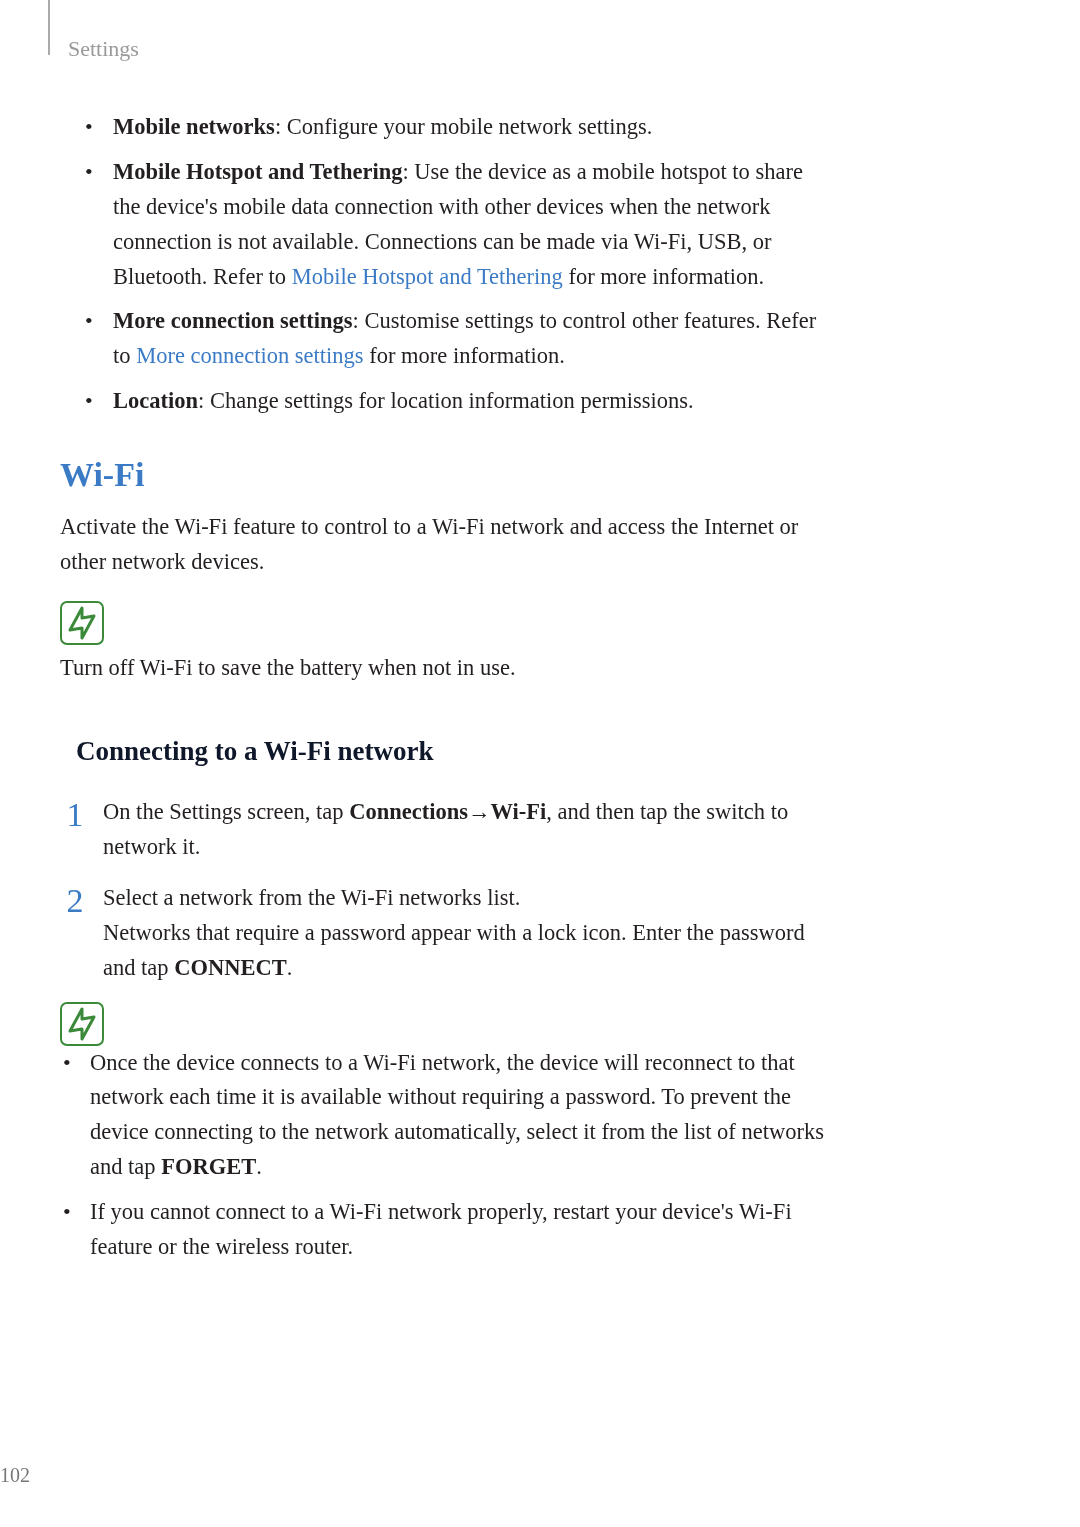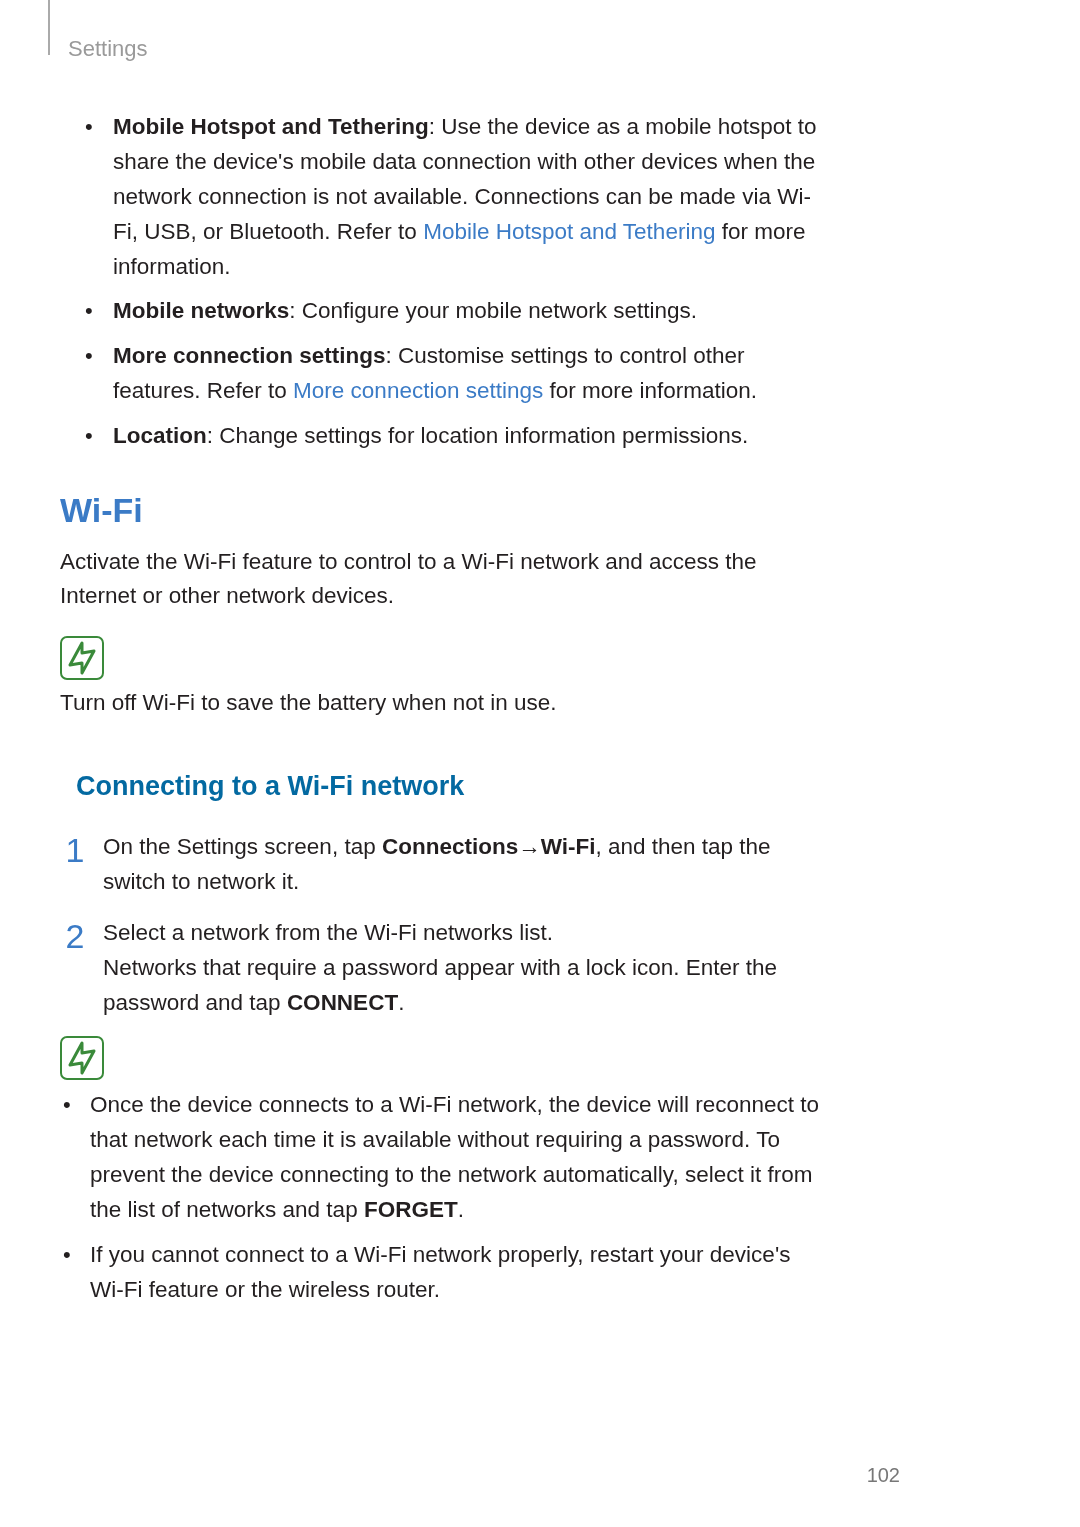--- a/index.html
+++ b/index.html
@@ -9,20 +9,21 @@
     font-family: "Segoe UI", "Helvetica Neue", Arial, sans-serif;
     color: #231f20;
     width: 1080px;
   }
   .page {
     width: 884px;
     min-height: 1527px;
     box-sizing: border-box;
     position: relative;
     padding: 18px 60px 40px 60px;
+    font-family: Liberation Serif, serif;
   }
   .header {
     position: relative;
     height: 50px;
     margin-bottom: 42px;
   }
   .header .vline {
     position: absolute;
     left: -12px;
     top: -18px;
@@ -63,21 +64,21 @@
   }
   .bold { font-weight: 700; }
   .link { color: #3b7bc6; }
   .h2 {
     color: #3b7bc6;
     font-size: 34px;
     font-weight: 700;
     margin: 28px 0 8px 0;
   }
   .h3 {
-    color: #0369a1;
+    color: #0f172a;
     font-size: 27px;
     font-weight: 700;
     margin: 45px 0 22px 16px;
   }
   .para {
     margin: 6px 0 22px 0;
   }
   .note-row {
     display: flex;
     align-items: flex-start;
@@ -127,60 +128,59 @@
   }
   ul.sub-bullets {
     list-style: none;
     padding: 0;
     margin: 0;
   }
   ul.sub-bullets > li {
     position: relative;
     padding-left: 30px;
     margin-bottom: 10px;
-    margin-top: 8px;
   }
   ul.sub-bullets > li::before {
     content: "• ";
     position: absolute;
     left: 3px;
     top: 0;
     font-size: 22px;
     line-height: 1.55;
   }
   .arrow { display: inline-block; }
   .content-area { padding-left: 0; }
   .footer-pagenum {
     position: absolute;
     bottom: 40px;
-    left: 16px;
+    left: 0;
     width: 100%;
-    text-align: right;
+    text-align: left;
     font-size: 20px;
     color: #777;
   }
 </style>
 </head>
 <body>
 
 <div class="page">
 
   <div class="header">
     <div class="vline"></div>
     <div class="title">Settings</div>
   </div>
 
   <div class="content-area body-text">
 
     <ul class="bullets">
       <li>
+        <span class="bold">Mobile networks</span><span>: Configure your mobile network settings.</span>
+      </li>
+      <li>
         <span class="bold">Mobile Hotspot and Tethering</span><span>: Use the device as a mobile hotspot to share the device's mobile data connection with other devices when the network connection is not available. Connections can be made via Wi-Fi, USB, or Bluetooth. Refer to </span><span class="link">Mobile Hotspot and Tethering</span><span> for more information.</span>
-      </li>
-      <li>
-        <span class="bold">Mobile networks</span><span>: Configure your mobile network settings.</span>
       </li>
       <li>
         <span class="bold">More connection settings</span><span>: Customise settings to control other features. Refer to </span><span class="link">More connection settings</span><span> for more information.</span>
       </li>
       <li>
         <span class="bold">Location</span><span>: Change settings for location information permissions.</span>
       </li>
     </ul>
 
     <div class="h2">Wi-Fi</div>

